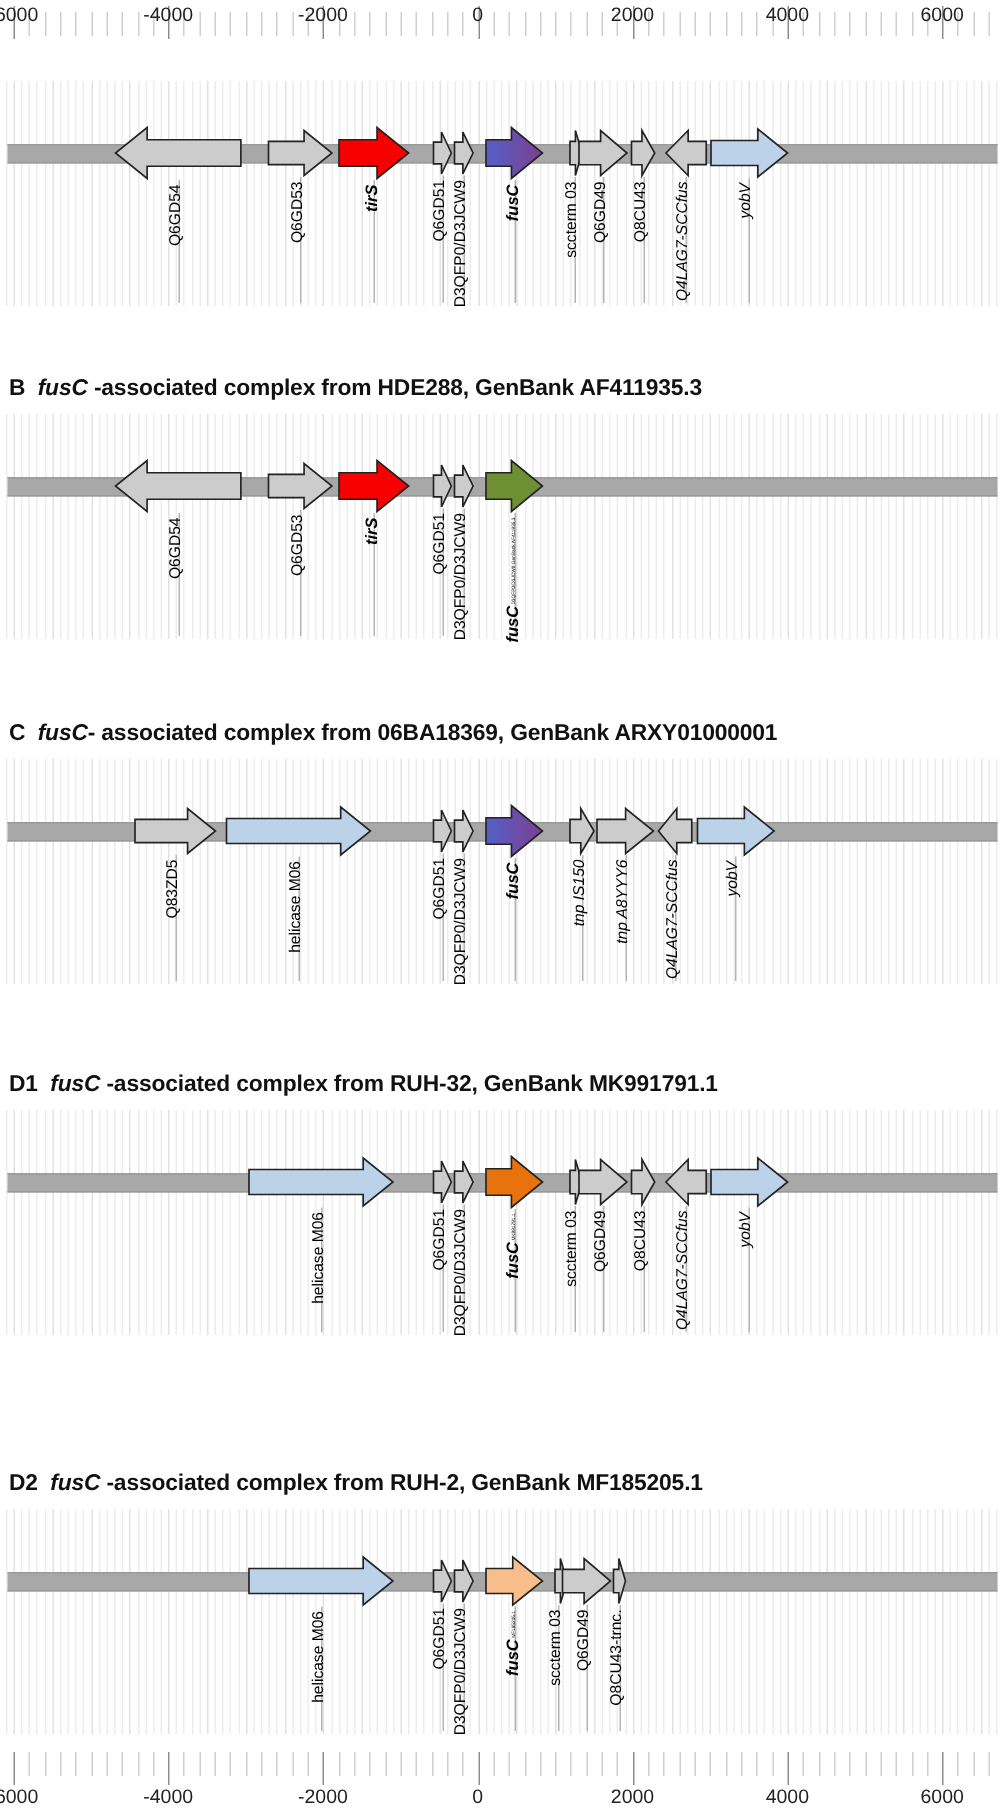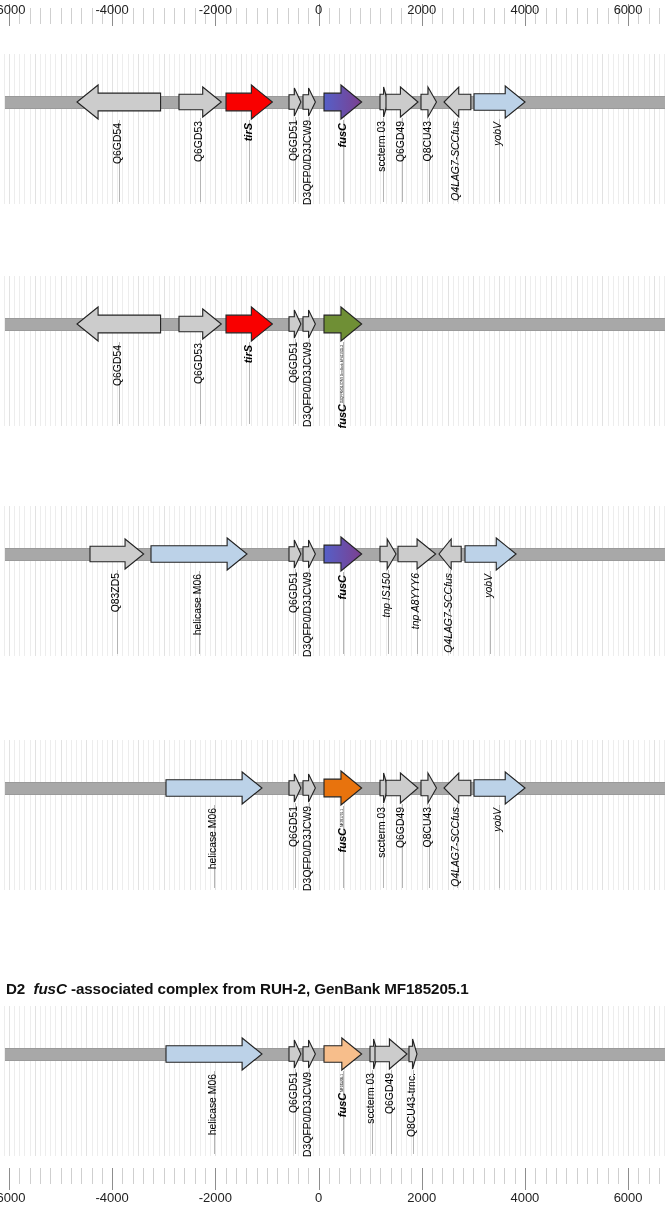--- a/index.html
+++ b/index.html
@@ -327,20 +327,21 @@
           <div class="gene" title="yobV" style="left:473.8px;top:32.0px;">
             <svg width="51.1" height="32" viewBox="0 0 51.1 32">
               <polygon points="0.00,7.68 31.24,7.68 31.24,0.00 51.08,16.00 31.24,32.00 31.24,24.32 0.00,24.32" fill="#bcd2e8" stroke="#222222" stroke-width="1.1" stroke-linejoin="miter"></polygon>
             </svg>
           </div>
           <div class="leader" style="left:499.4px;top:65.0px;height:83px;"></div>
           <div class="glabel ital" style="left:493.4px;top:68.0px;">yobV</div>
         </div>
       </div>
       <div class="panel" style="top:250px;height:176px;">
+        <div class="panel-title"><span>B</span>&nbsp; <span class="it">fusC</span><span> -associated complex from HDE288, GenBank AF411935.3</span></div>
         <div class="track" style="top:26px;height:150px;">
           <div class="gridlines">
             <i class="g2" style="left:3.7px;"></i>
             <i style="left:8.9px;"></i>
             <i class="g2" style="left:14.1px;"></i>
             <i class="g2" style="left:19.2px;"></i>
             <i class="g2" style="left:24.4px;"></i>
             <i class="g2" style="left:29.5px;"></i>
             <i style="left:34.7px;"></i>
             <i class="g2" style="left:39.9px;"></i>
@@ -505,20 +506,21 @@
           <div class="gene" title="fusC" style="left:324.2px;top:31.0px;">
             <svg width="37.7" height="34" viewBox="0 0 37.7 34">
               <polygon points="0.00,8.16 16.95,8.16 16.95,0.00 37.67,17.00 16.95,34.00 16.95,25.84 0.00,25.84" fill="#6f8f35" stroke="#222222" stroke-width="1.1" stroke-linejoin="miter"></polygon>
             </svg>
           </div>
           <div class="leader" style="left:343.0px;top:66.0px;height:82px;"></div>
           <div class="glabel bold" style="left:337.0px;top:69.0px;">fusC<span class="tiny">&nbsp;D3QFP0/D3JCW9 GenBank AF411935.3</span></div>
         </div>
       </div>
       <div class="panel" style="top:480px;height:176px;">
+        <div class="panel-title"><span>C</span>&nbsp; <span class="it">fusC</span><span>- associated complex from 06BA18369, GenBank ARXY01000001</span></div>
         <div class="track" style="top:26px;height:150px;">
           <div class="gridlines">
             <i class="g2" style="left:3.7px;"></i>
             <i style="left:8.9px;"></i>
             <i class="g2" style="left:14.1px;"></i>
             <i class="g2" style="left:19.2px;"></i>
             <i class="g2" style="left:24.4px;"></i>
             <i class="g2" style="left:29.5px;"></i>
             <i style="left:34.7px;"></i>
             <i class="g2" style="left:39.9px;"></i>
@@ -710,20 +712,21 @@
           <div class="gene" title="yobV" style="left:464.5px;top:32.0px;">
             <svg width="51.1" height="32" viewBox="0 0 51.1 32">
               <polygon points="0.00,7.68 31.24,7.68 31.24,0.00 51.08,16.00 31.24,32.00 31.24,24.32 0.00,24.32" fill="#bcd2e8" stroke="#222222" stroke-width="1.1" stroke-linejoin="miter"></polygon>
             </svg>
           </div>
           <div class="leader" style="left:490.1px;top:65.0px;height:83px;"></div>
           <div class="glabel ital" style="left:484.1px;top:68.0px;">yobV</div>
         </div>
       </div>
       <div class="panel" style="top:714px;height:176px;">
+        <div class="panel-title"><span>D1</span>&nbsp; <span class="it">fusC</span><span> -associated complex from RUH-32, GenBank MK991791.1</span></div>
         <div class="track" style="top:26px;height:150px;">
           <div class="gridlines">
             <i class="g2" style="left:3.7px;"></i>
             <i style="left:8.9px;"></i>
             <i class="g2" style="left:14.1px;"></i>
             <i class="g2" style="left:19.2px;"></i>
             <i class="g2" style="left:24.4px;"></i>
             <i class="g2" style="left:29.5px;"></i>
             <i style="left:34.7px;"></i>
             <i class="g2" style="left:39.9px;"></i>

